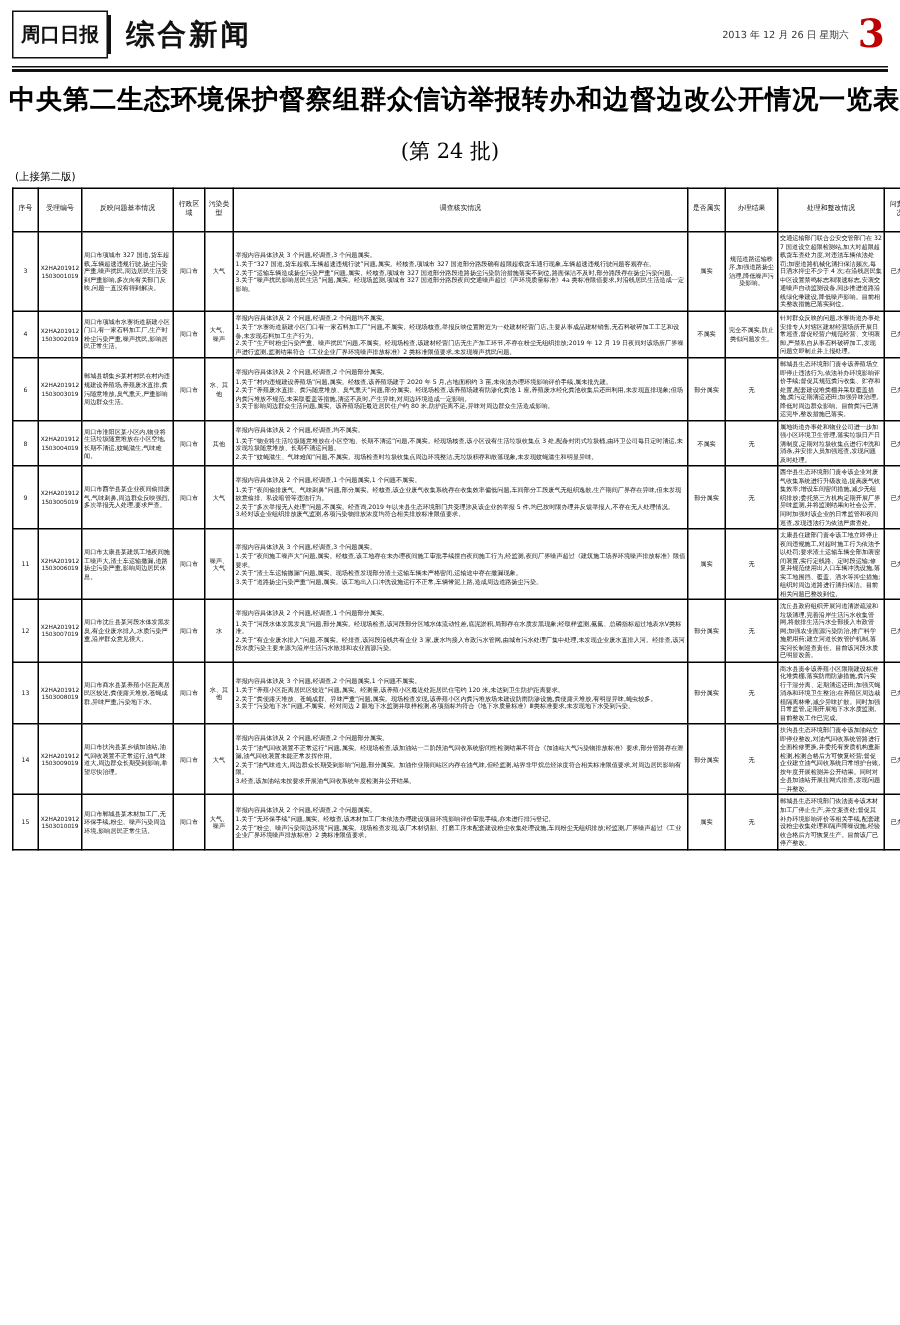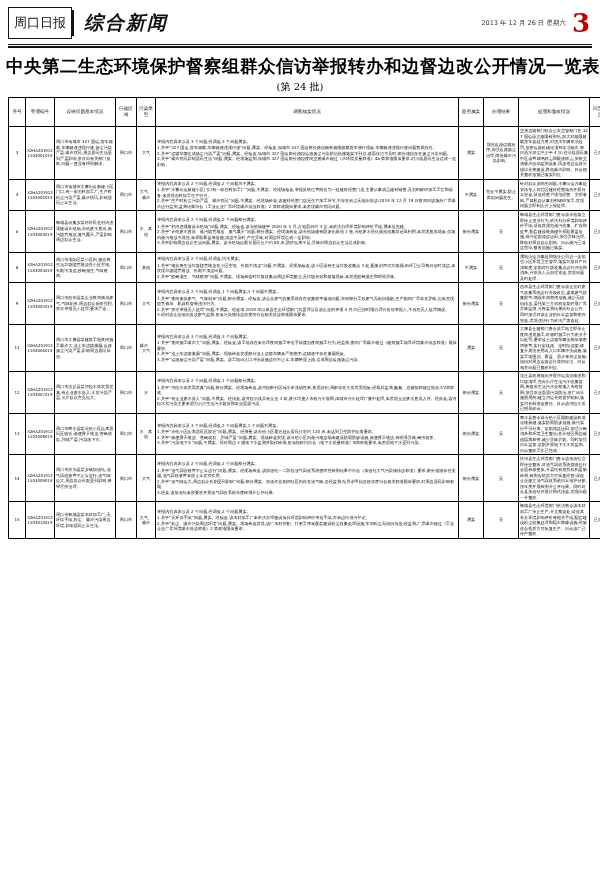--- a/index.html
+++ b/index.html
@@ -16,67 +16,66 @@
   .masthead{
     display:flex;align-items:center;
     padding:6px 8px 2px 8px;
     height:34px;
   }
   .logo{
     width:62px;height:30px;
     border:1px solid #111;
     display:flex;align-items:center;justify-content:center;
     font-family:"DejaVu Serif","Liberation Serif",serif;
-    font-weight:normal;font-size:13px;letter-spacing:0;
+    font-weight:bold;font-size:13px;letter-spacing:0;
     color:#111;
     flex:none;
   }
   .mh-mid{
     flex:none;width:215px;
     padding-left:8px;
     font-size:6.5px;line-height:1.5;color:#333;
   }
   .mh-sep{
     width:2px;height:26px;background:#111;margin:0 10px 0 0;flex:none;
   }
   .mh-title{
     flex:1;
     font-family:"DejaVu Serif","Liberation Serif",serif;
     font-weight:bold;
     font-size:19px;
     letter-spacing:2px;
     color:#111;
     text-align:left;
     white-space:nowrap;
-    font-style:italic;
   }
   .mh-date{
     font-size:6.5px;color:#333;white-space:nowrap;margin-right:6px;
   }
   .mh-pageno{
     font-family:"DejaVu Serif","Liberation Serif",serif;
     font-weight:bold;font-size:26px;color:#c00000;line-height:1;
     margin-right:2px;
   }
   .rule{height:1px;background:#111;margin:2px 8px 0 8px;}
   .rule2{height:2px;background:#111;margin:1px 8px 4px 8px;}
 
   
   .headline{
     text-align:center;
     font-family:Liberation Mono, monospace;
     font-weight:bold;
     font-size:17.5px;
     letter-spacing:0.5px;
-    margin:6px 6px 2px 6px;
+    margin:6px 6px 14px 6px;
     color:#000;
     white-space:nowrap;
   }
   .subhead{
-    text-align:center;font-size:10px;margin-bottom:3px;color:#000;
+    text-align:center;font-size:14px;margin-bottom:3px;color:#000;
     font-family:"DejaVu Serif","Liberation Serif",serif;
   }
   .contnote{
     font-size:7px;margin:0 0 2px 10px;color:#000;
   }
 
   
   table.report{
     border-collapse:collapse;
     width:584px;
@@ -124,20 +123,21 @@
     <div class="mh-sep"></div>
     <div class="mh-title">综合新闻</div>
     <div class="mh-date">2013 年 12 月 26 日  星期六</div>
     <div class="mh-pageno">3</div>
   </div>
   <div class="rule"></div>
   <div class="rule2"></div>
 
   <div class="headline">中央第二生态环境保护督察组群众信访举报转办和边督边改公开情况一览表</div>
   <div class="subhead">(第 24 批)</div>
+  <div class="contnote">(上接第二版)</div>
 
   <table class="report">
     <thead>
       <tr>
         <th class="c-no">序号</th>
         <th class="c-code">受理编号</th>
         <th class="c-basic">反映问题基本情况</th>
         <th class="c-admin">行政区域</th>
         <th class="c-type">污染类型</th>
         <th class="c-detail">调查核实情况</th>

